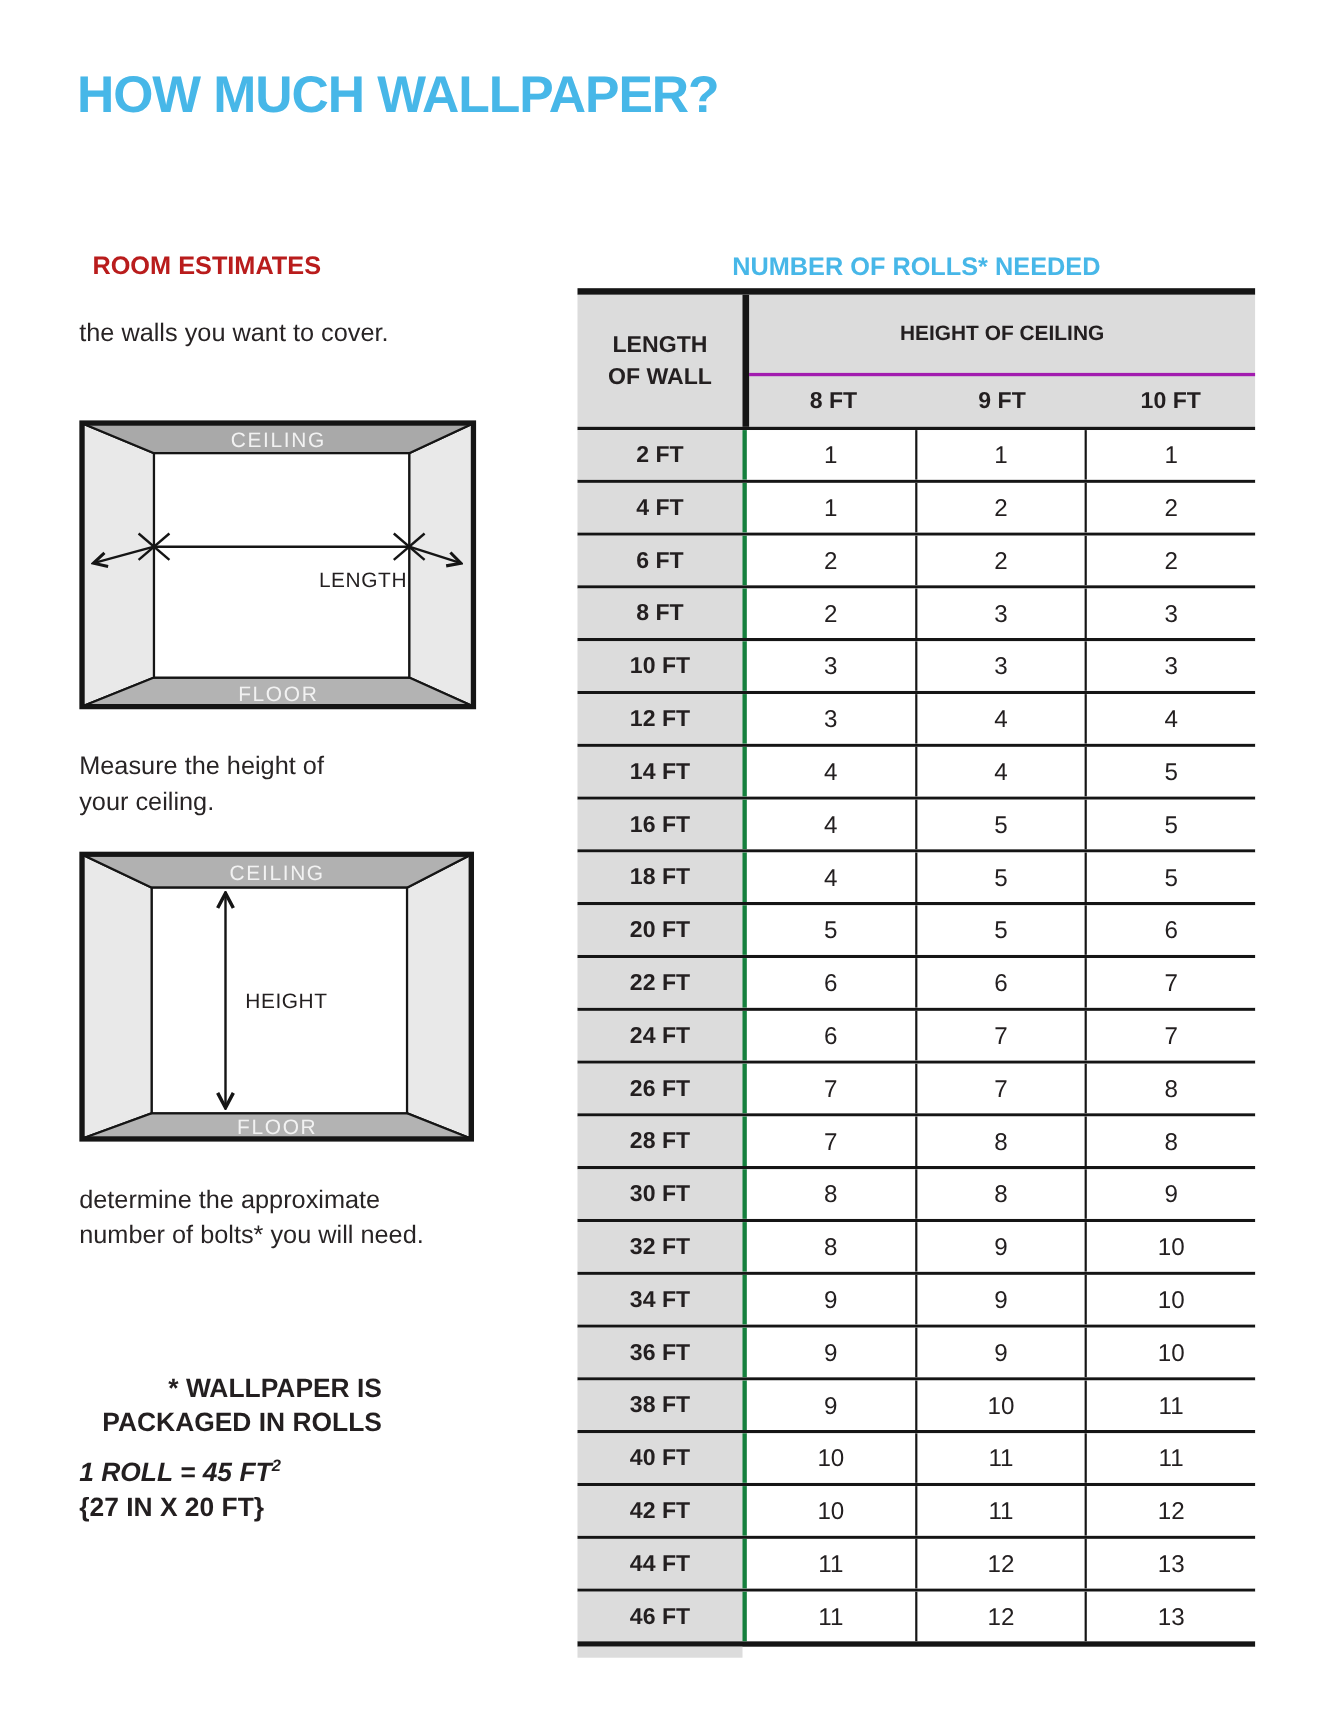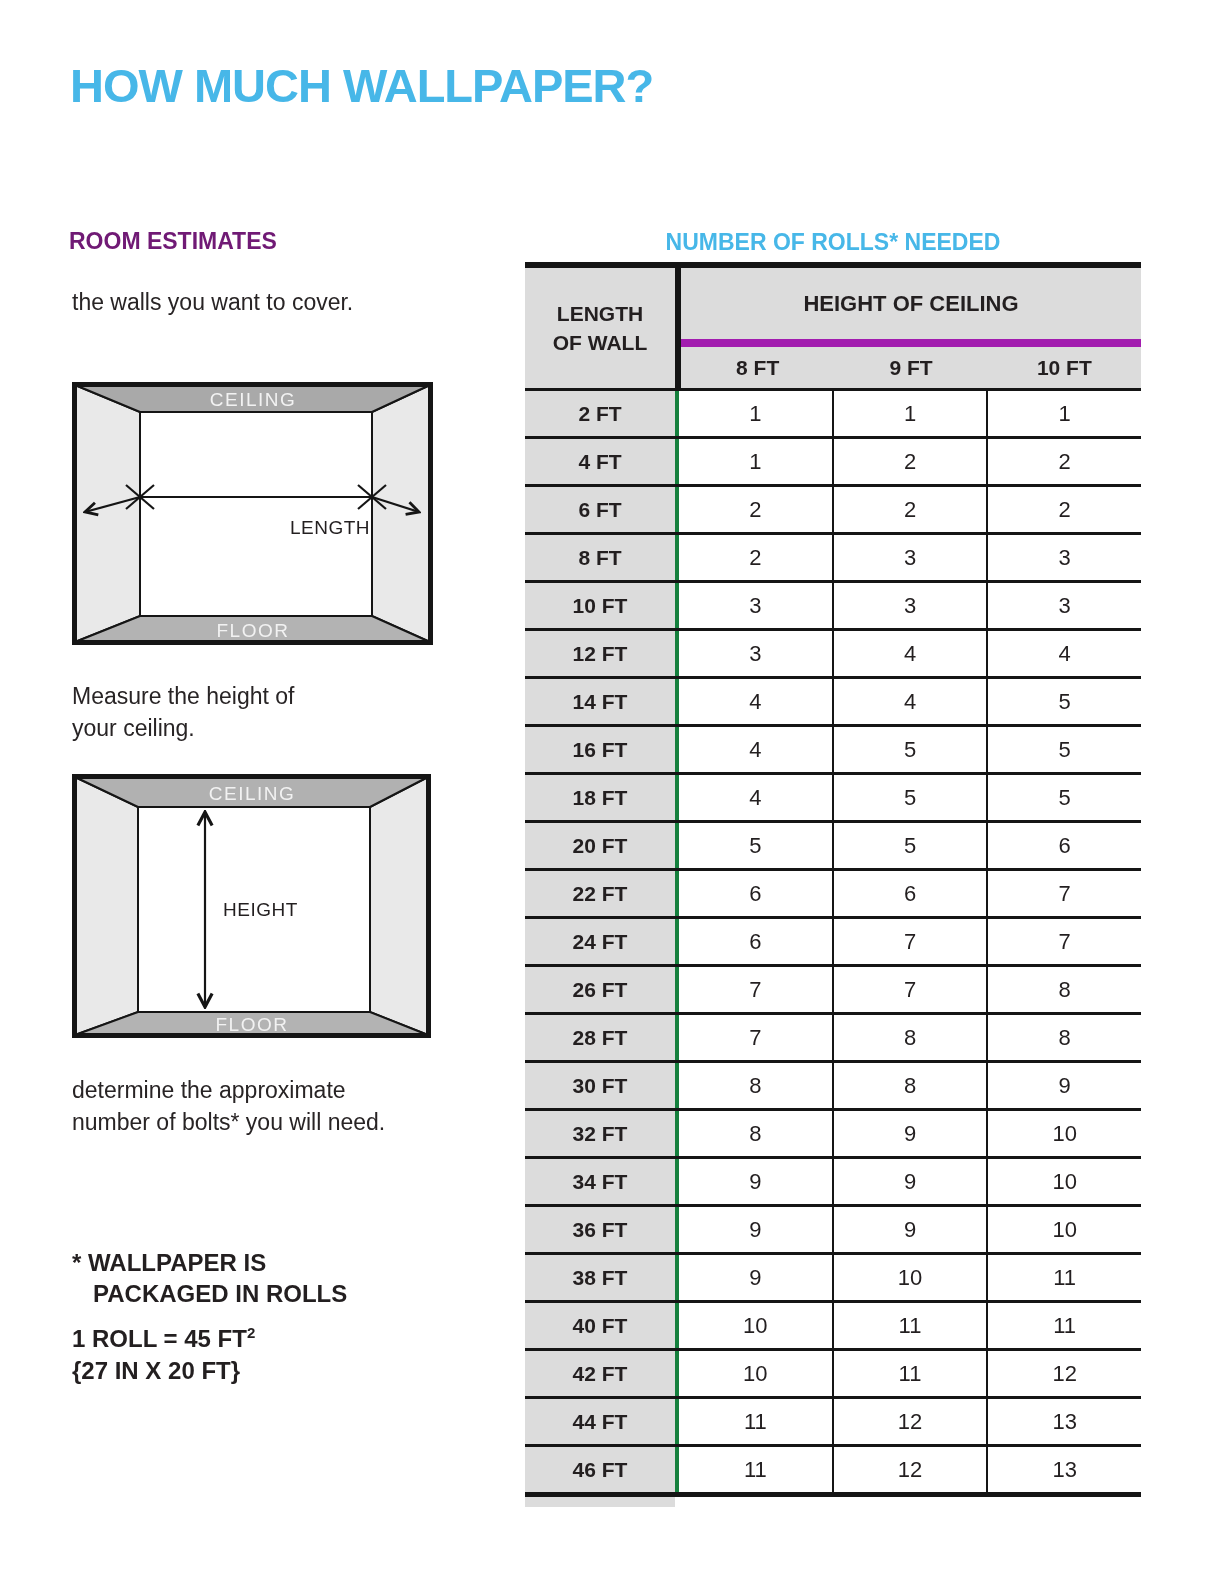--- a/index.html
+++ b/index.html
@@ -8,30 +8,30 @@
     font-family:"Liberation Sans","DejaVu Sans",sans-serif; color:#231f20;
     overflow:hidden;
   }
   .abs { position:absolute; }
 
   .main-title {
     left:70px; top:58px; font-size:47px; font-weight:700; letter-spacing:-1px;
     color:#47b7e8;
   }
   .section-title {
-    left:69px; top:228px; font-size:23px; font-weight:700; color:#701a75;
+    left:84px; top:228px; font-size:23px; font-weight:700; color:#b91c1c;
   }
   .para { left:72px; font-size:23px; line-height:32px; color:#282425; }
   .p1 { top:286px; }
   .p2 { top:680px; }
   .p3 { top:1074px; }
 
-  .footnote { left:72px; top:1247px; font-size:24px; font-weight:700; line-height:31px; }
+  .footnote { left:72px; top:1247px; font-size:24px; font-weight:700; line-height:31px;text-align:right; }
   .footnote .indent { padding-left:21px; }
-  .roll-eq   { left:72px; top:1324px; font-size:24px; font-weight:700; }
+  .roll-eq   { left:72px; top:1324px; font-size:24px; font-weight:700;font-style:italic; }
   .roll-eq sup { font-size:15px; }
   .roll-dims { left:72px; top:1357px; font-size:24px; font-weight:700; }
 
   .diagram1 { left:72px; top:382px; }
   .diagram2 { left:72px; top:774px; }
 
   .table-title {
     left:525px; top:229px; width:616px; text-align:center;
     font-size:23px; font-weight:700; color:#47b7e8;
   }
@@ -41,23 +41,23 @@
     border-top:6px solid #151515; border-bottom:5px solid #151515;
   }
   .thead { display:flex; background:#dcdcdc; }
   .hleft {
     width:150px; flex:none; border-right:6px solid #151515; height:120px;
     display:flex; flex-direction:column; justify-content:center; align-items:center;
     font-weight:700; font-size:21px; line-height:29px;
   }
   .hright { flex:1; display:flex; flex-direction:column; }
   .hceil {
-    height:71px; border-bottom:8px solid #a21caf;
+    height:71px; border-bottom:3px solid #a21caf;
     display:flex; align-items:center; justify-content:center;
-    font-weight:700; font-size:22px;
+    font-weight:700; font-size:19px;
   }
   .hsub { flex:1; display:flex; align-items:center; }
   .hsub .hcell { flex:1; text-align:center; font-weight:700; font-size:21px; }
 
   .trow { display:flex; height:45px; border-top:3px solid #151515; }
   .label-cell {
     width:150px; flex:none; background:#dcdcdc; border-right:4px solid #15803d;
     display:flex; align-items:center; justify-content:center;
     font-weight:700; font-size:21px;
   }

